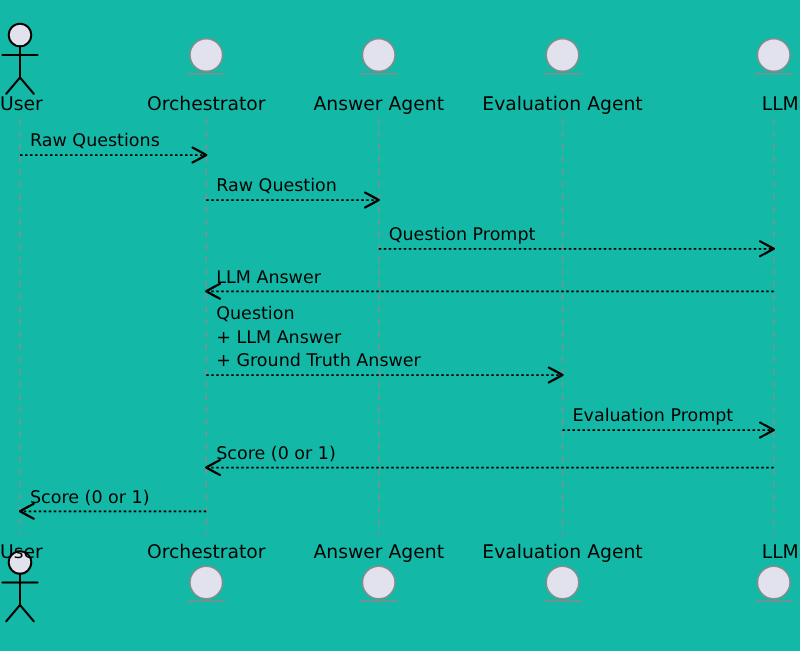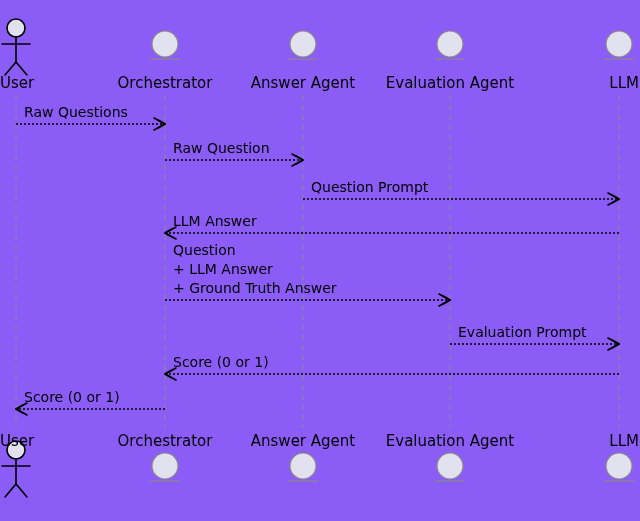--- a/index.html
+++ b/index.html
@@ -8,21 +8,21 @@
     padding: 0;
     background: #FFFFFF;
   }
   body {
     font-family: "DejaVu Sans", sans-serif;
   }
   #diagram-root {
     position: relative;
     width: 640px;
     height: 521px;
-    background: #8b5cf6;
+    background: #14b8a6;
     overflow: hidden;
   }
   #diagram-svg {
     display: block;
     width: 640px;
     height: 521px;
   }
   .participant-label {
     font-family: "DejaVu Sans", sans-serif;
     font-size: 15px;

